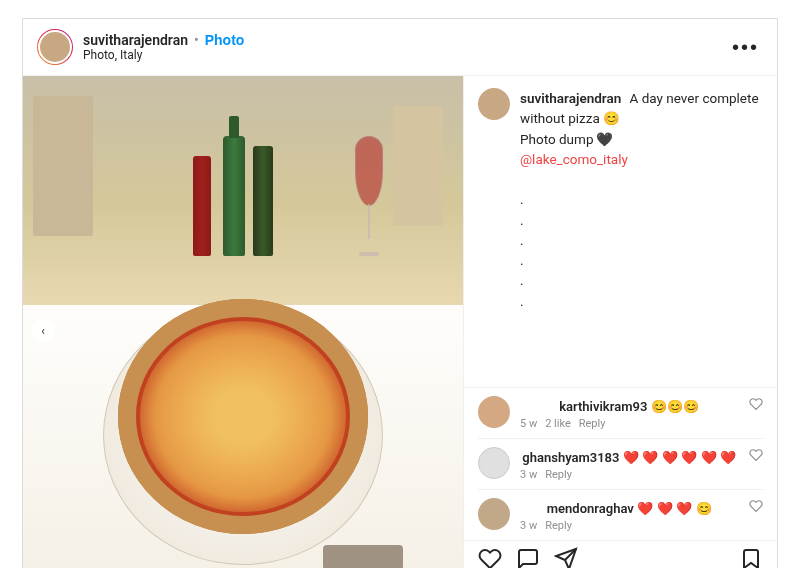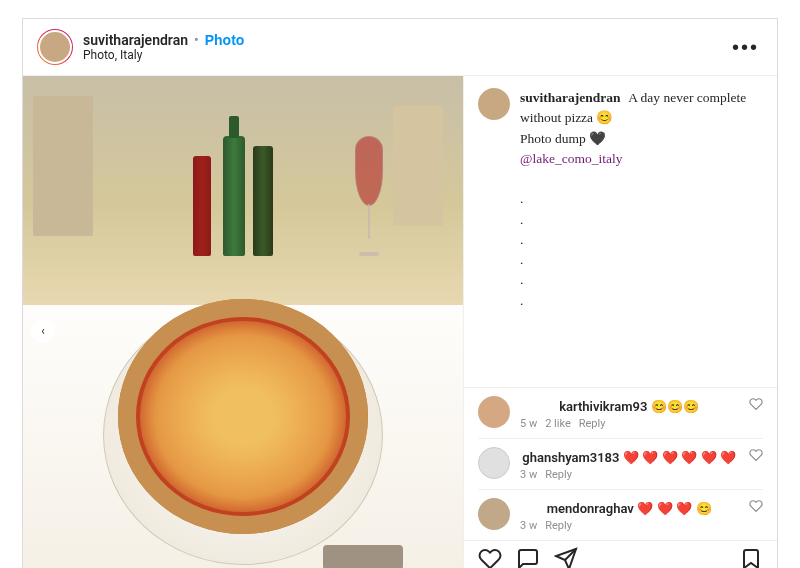--- a/index.html
+++ b/index.html
@@ -318,31 +318,30 @@
       width: 32px;
       height: 32px;
       border-radius: 50%;
       background: #c8a882;
       flex-shrink: 0;
     }
     .caption-content {
       font-size: 13.5px;
       line-height: 1.5;
       color: #262626;
-      font-family: Liberation Serif, serif;
     }
     .caption-username {
       font-weight: 600;
       margin-right: 5px;
     }
     .caption-text {
       color: #262626;
     }
     .mention {
-      color: #701a75;
+      color: #ef4444;
     }
     .comments-section {
       padding: 0 14px;
       text-align: center;
     }
     .comment-item {
       display: flex;
       align-items: flex-start;
       padding: 8px 0;
       border-bottom: 1px solid #efefef;

